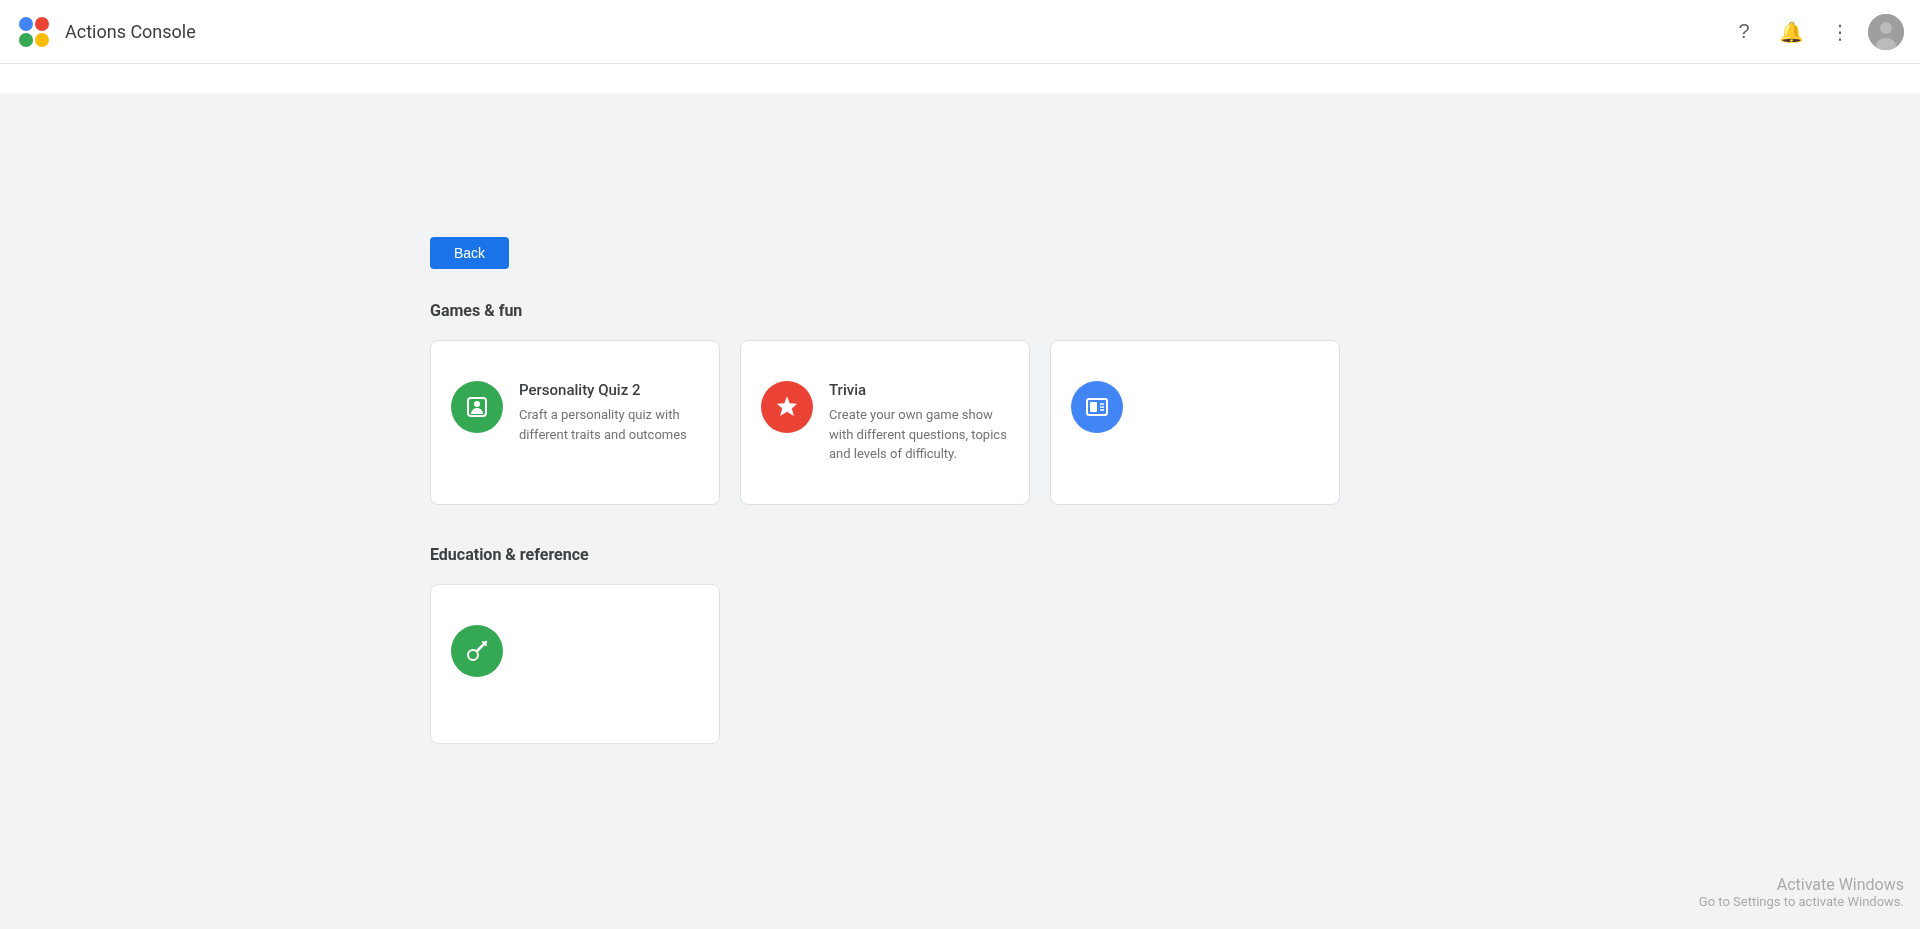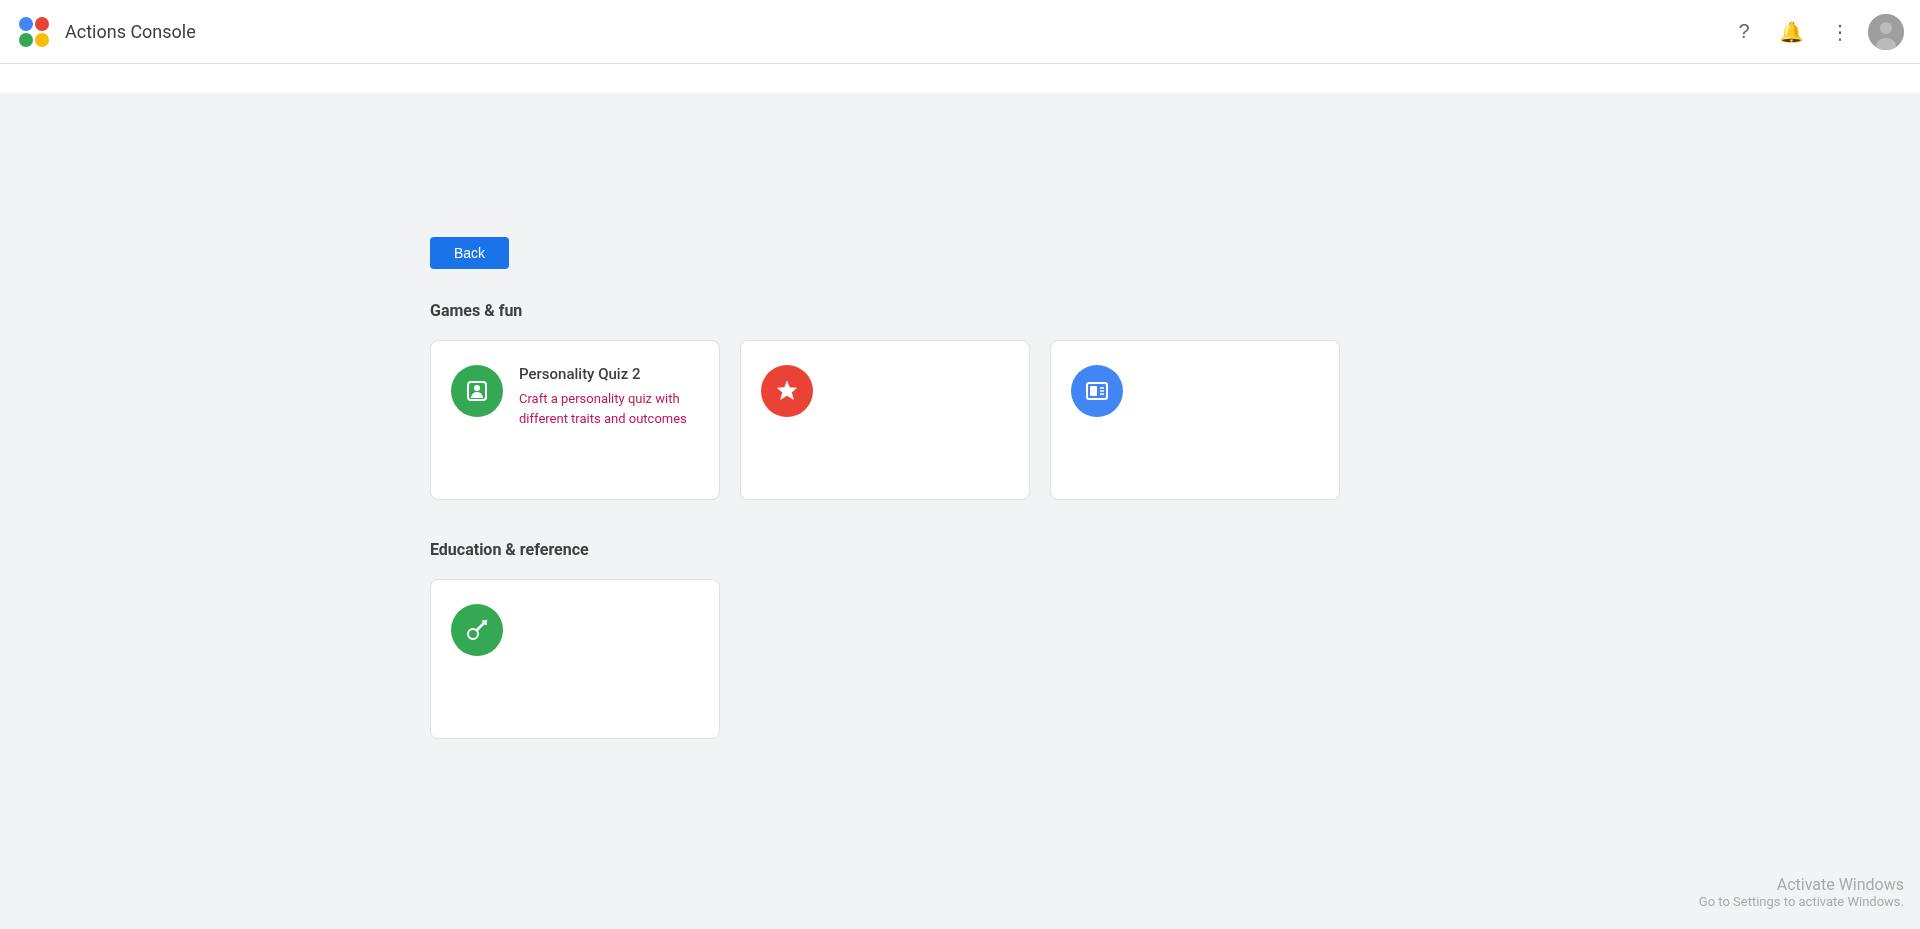--- a/index.html
+++ b/index.html
@@ -126,21 +126,21 @@
       gap: 20px;
       margin-bottom: 40px;
     }
 
     .template-card {
       background: #fff;
       border-radius: 8px;
       border: 1px solid #e0e0e0;
       width: 290px;
       min-height: 160px;
-      padding: 24px 20px;
+      padding: 40px 20px;
       display: flex;
       align-items: flex-start;
       gap: 16px;
       cursor: pointer;
       transition: box-shadow 0.2s;
     }
 
     .card-icon {
       width: 52px;
       height: 52px;
@@ -158,21 +158,21 @@
 
     .card-content { flex: 1; }
     .card-title {
       font-size: 15px;
       font-weight: 500;
       color: #3c4043;
       margin-bottom: 6px;
     }
     .card-desc {
       font-size: 13px;
-      color: #be185d;
+      color: #737373;
       line-height: 1.5;
     }
 
     
     ::-webkit-scrollbar { width: 8px; }
     ::-webkit-scrollbar-thumb { background: #c0c0c0; border-radius: 4px; }
 
     
     .windows-watermark {
       position: fixed;
@@ -251,20 +251,24 @@
             <div class="card-desc">Craft a personality quiz with different traits and outcomes</div>
           </div>
         </div>
 
         <div class="template-card">
           <div class="card-icon icon-red">
             <svg width="26" height="26" viewBox="0 0 26 26" fill="none">
               <polygon points="13,3 15.5,9.5 22.5,10 17.5,14.5 19.5,21.5 13,17.5 6.5,21.5 8.5,14.5 3.5,10 10.5,9.5" fill="white" stroke="white" stroke-width="0.5"></polygon>
             </svg>
           </div>
+          <div class="card-content">
+            <div class="card-title">Trivia</div>
+            <div class="card-desc">Create your own game show with different questions, topics and levels of difficulty.</div>
+          </div>
         </div>
 
         <div class="template-card">
           <div class="card-icon icon-blue">
             <svg width="26" height="26" viewBox="0 0 26 26" fill="none">
               <rect x="3" y="5" width="20" height="16" rx="2" stroke="white" stroke-width="2" fill="none"></rect>
               <rect x="6" y="8" width="7" height="10" rx="1" fill="white"></rect>
               <line x1="16" y1="10" x2="20" y2="10" stroke="white" stroke-width="1.5"></line>
               <line x1="16" y1="13" x2="20" y2="13" stroke="white" stroke-width="1.5"></line>
               <line x1="16" y1="16" x2="20" y2="16" stroke="white" stroke-width="1.5"></line>

